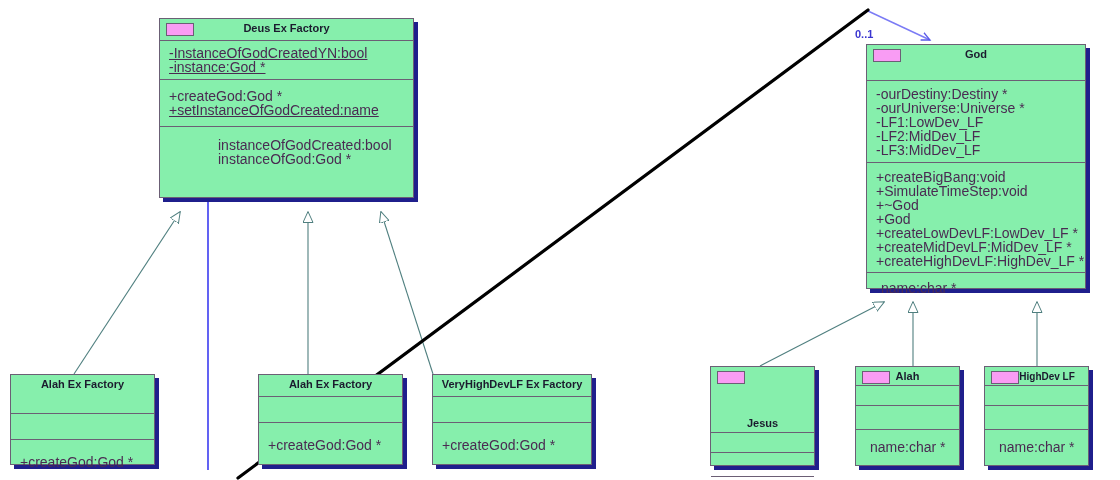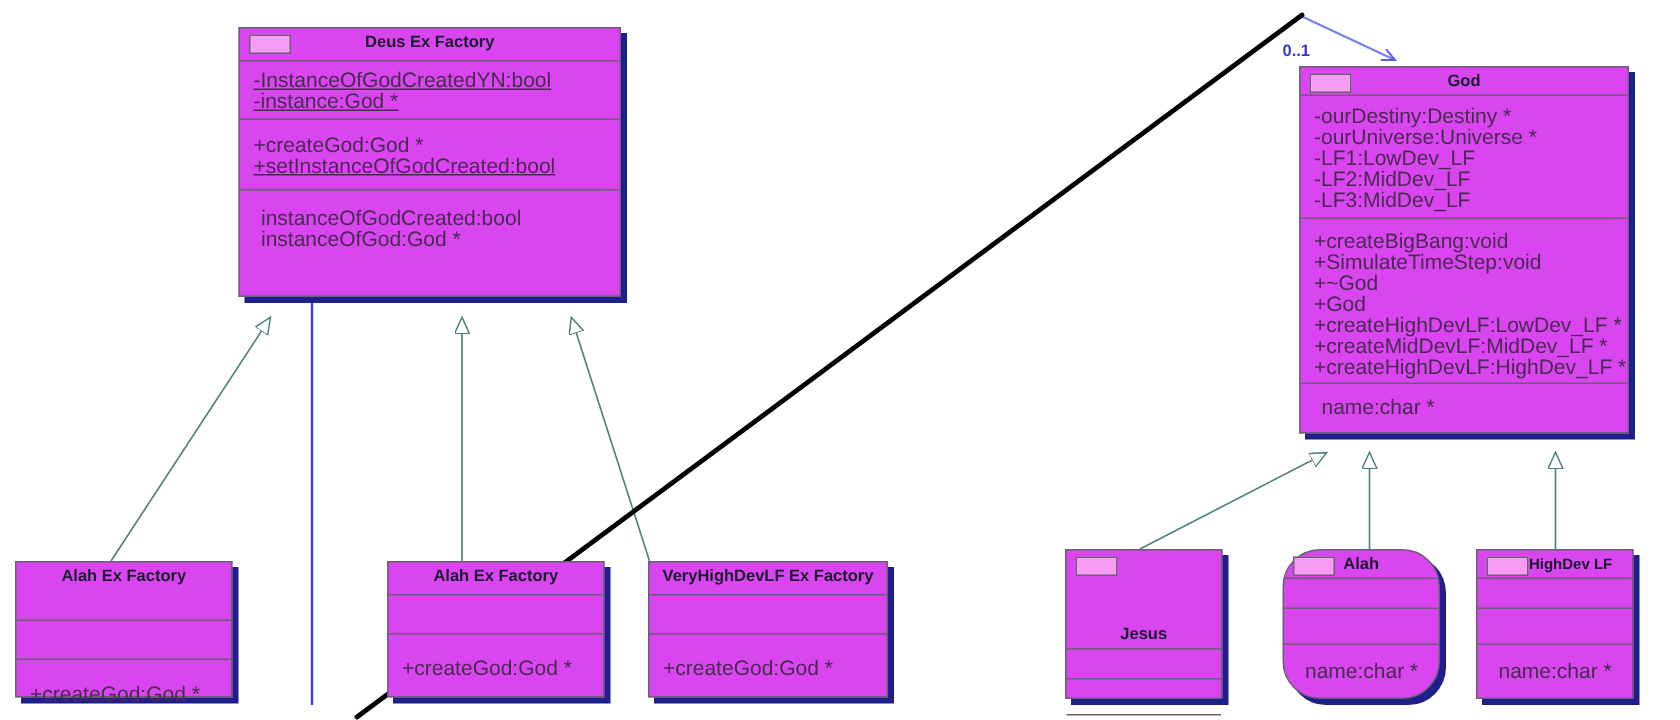--- a/index.html
+++ b/index.html
@@ -20,21 +20,21 @@
     left: 0; top: 0;
     width: 1120px;
     height: 480px;
     pointer-events: none;
   }
 
   
   .uml-class {
     position: absolute;
     box-sizing: border-box;
-    background: #d946ef;
+    background: #86efac;
     border: 1px solid #6b5f75;
     box-shadow: 4px 4px 0 0 #1f1f8c;
     z-index: 5;
   }
   .uml-class .tab {
     position: absolute;
     left: 6px;
     top: 4px;
     width: 26px;
     height: 11px;
@@ -131,44 +131,44 @@
 
   <div class="uml-class" style="left:159px; top:18px; width:255px; height:180px;">
     <div class="tab"></div>
     <div class="compartment title-comp" style="height:22px;">Deus Ex Factory</div>
     <div class="compartment" style="height:39px; padding-top:5px;">
       <div class="member static">-InstanceOfGodCreatedYN:bool</div>
       <div class="member static">-instance:God *</div>
     </div>
     <div class="compartment" style="height:47px; padding-top:9px;">
       <div class="member">+createGod:God *</div>
-      <div class="member static">+setInstanceOfGodCreated:bool</div>
-    </div>
-    <div class="compartment" style="height:71px; padding-top:11px;">
+      <div class="member static">+setInstanceOfGodCreated:name</div>
+    </div>
+    <div class="compartment" style="height:71px; padding-top:11px;margin-left:44px;">
       <div class="member indent">instanceOfGodCreated:bool</div>
       <div class="member indent">instanceOfGod:God *</div>
     </div>
   </div>
 
   <div class="uml-class" style="left:866px; top:44px; width:220px; height:245px;">
     <div class="tab"></div>
-    <div class="compartment title-comp" style="height:19px;">God</div>
+    <div class="compartment title-comp" style="height:36px;">God</div>
     <div class="compartment" style="height:82px; padding-top:6px;">
       <div class="member">-ourDestiny:Destiny *</div>
       <div class="member">-ourUniverse:Universe *</div>
       <div class="member">-LF1:LowDev_LF</div>
       <div class="member">-LF2:MidDev_LF</div>
       <div class="member">-LF3:MidDev_LF</div>
     </div>
     <div class="compartment" style="height:110px; padding-top:7px;">
       <div class="member">+createBigBang:void</div>
       <div class="member">+SimulateTimeStep:void</div>
       <div class="member">+~God</div>
       <div class="member">+God</div>
-      <div class="member">+createHighDevLF:LowDev_LF *</div>
+      <div class="member">+createLowDevLF:LowDev_LF *</div>
       <div class="member">+createMidDevLF:MidDev_LF *</div>
       <div class="member">+createHighDevLF:HighDev_LF *</div>
     </div>
     <div class="compartment" style="height:32px; padding-top:8px;">
       <div class="member indent">name:char *</div>
     </div>
   </div>
 
   <div class="uml-class" style="left:10px; top:374px; width:145px; height:91px;">
     <div class="compartment title-comp" style="height:39px;">Alah Ex Factory</div>
@@ -197,21 +197,21 @@
   <div class="uml-class" style="left:710px; top:366px; width:105px; height:100px;">
     <div class="tab"></div>
     <div class="compartment title-comp" style="height:19px;margin-top:47px;">Jesus</div>
     <div class="compartment spacer-comp" style="height:20px;"></div>
     <div class="compartment spacer-comp" style="height:24px;"></div>
     <div class="compartment" style="height:37px; padding-top:10px;">
       <div class="member indent">name:char *</div>
     </div>
   </div>
 
-  <div class="uml-class" style="left:855px; top:366px; width:105px; height:100px;border-radius:25px;">
+  <div class="uml-class" style="left:855px; top:366px; width:105px; height:100px;">
     <div class="tab"></div>
     <div class="compartment title-comp" style="height:19px;">Alah</div>
     <div class="compartment spacer-comp" style="height:20px;"></div>
     <div class="compartment spacer-comp" style="height:24px;"></div>
     <div class="compartment" style="height:37px; padding-top:10px;">
       <div class="member indent">name:char *</div>
     </div>
   </div>
 
   <div class="uml-class" style="left:984px; top:366px; width:105px; height:100px;">

